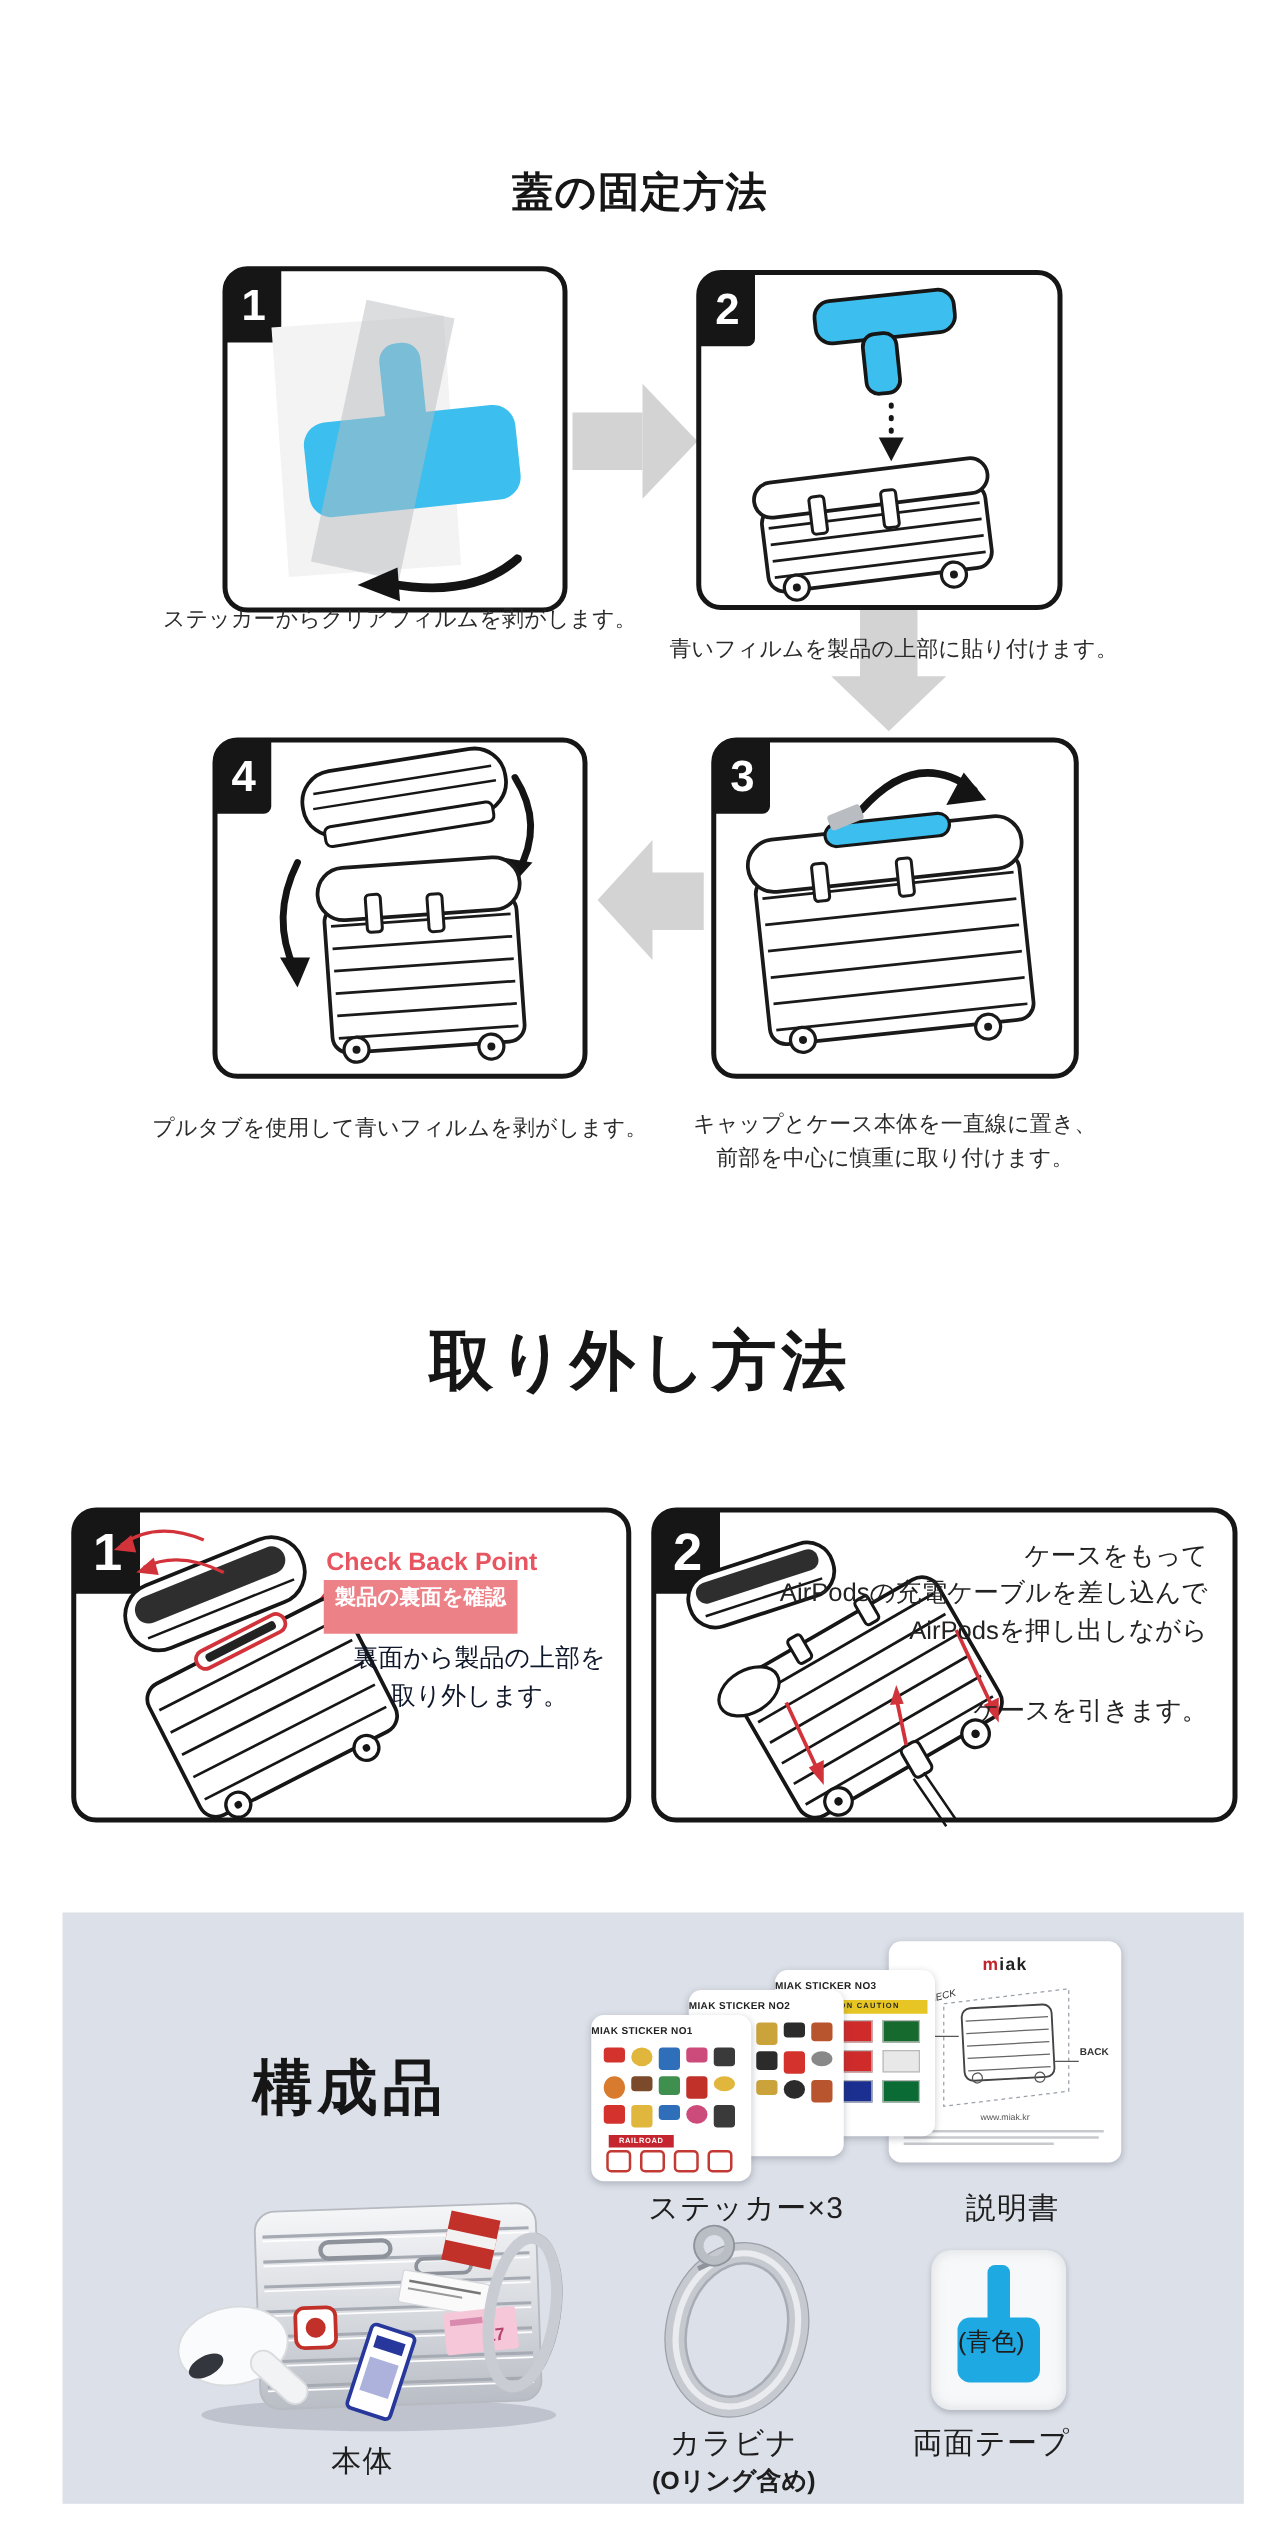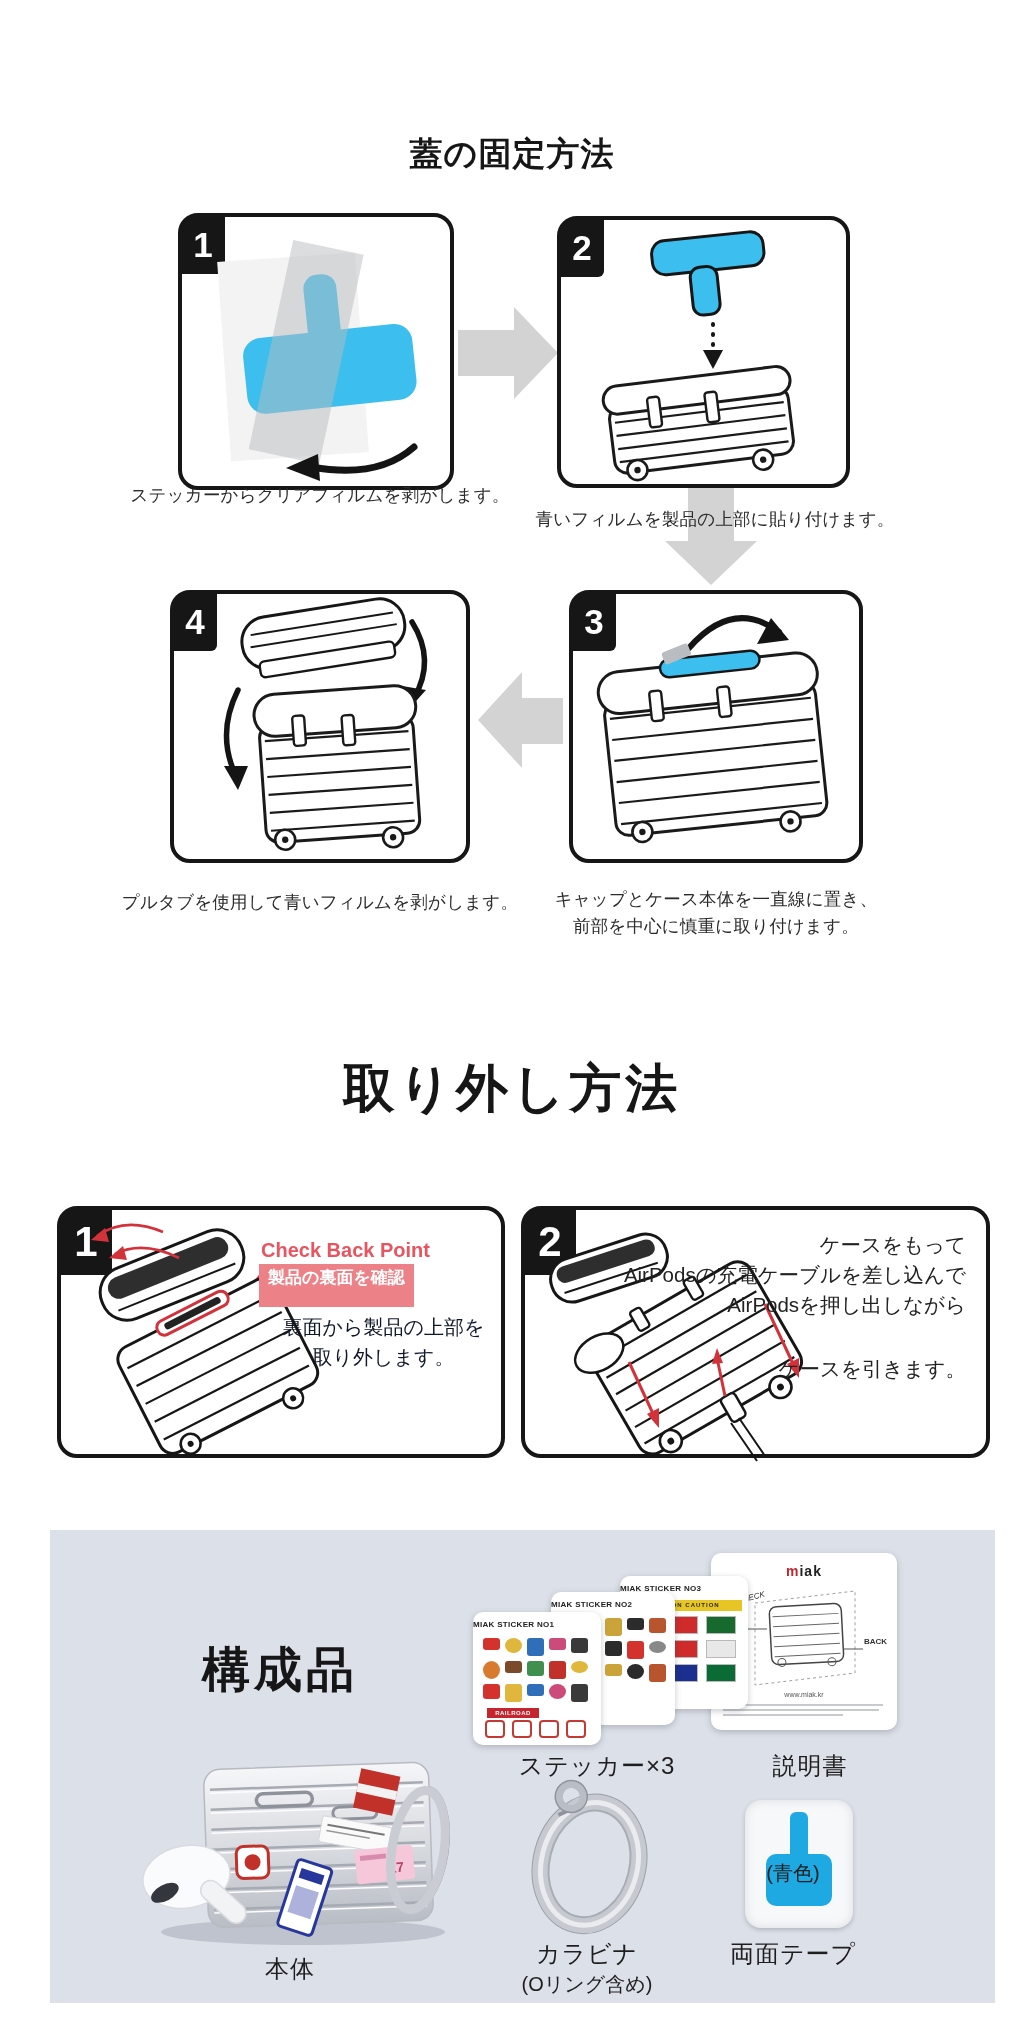--- a/index.html
+++ b/index.html
@@ -440,20 +440,20 @@
         <ellipse cx="78" cy="74" rx="48" ry="62" fill="none" stroke="#c6cad0" stroke-width="16"></ellipse>
         <ellipse cx="78" cy="74" rx="48" ry="62" fill="none" stroke="#e9ebee" stroke-width="5"></ellipse>
         <ellipse cx="78" cy="74" rx="40" ry="54" fill="none" stroke="#a8adb5" stroke-width="2"></ellipse>
         <line x1="36" y1="34" x2="56" y2="18" stroke="#8f949c" stroke-width="4"></line>
         <circle cx="44" cy="13" r="12" fill="none" stroke="#b9bdc4" stroke-width="7"></circle>
         <circle cx="44" cy="13" r="16" fill="none" stroke="#8f949c" stroke-width="1.5"></circle>
       </g>
     </svg>
   </div>
 <div class="comp-label" style="left:487px; top:1938px; width:200px;">カラビナ</div>
-<div class="comp-sub" style="left:487px; top:1971px; width:200px;">(Oリング含め)</div>
+<div class="comp-sub" style="left:487px; top:1971px; width:200px;font-weight:bold;">(Oリング含め)</div>
 
 <div class="tape-pad">
   <div class="tape-stem"></div>
   <div class="tape-bar"></div>
 </div>
 <div class="comp-label" style="left:693px; top:1938px; width:200px;">両面テープ</div>
 <div class="comp-sub" style="left:693px; top:1860px; width:200px;">(青色)</div>
 
 </body></html>

